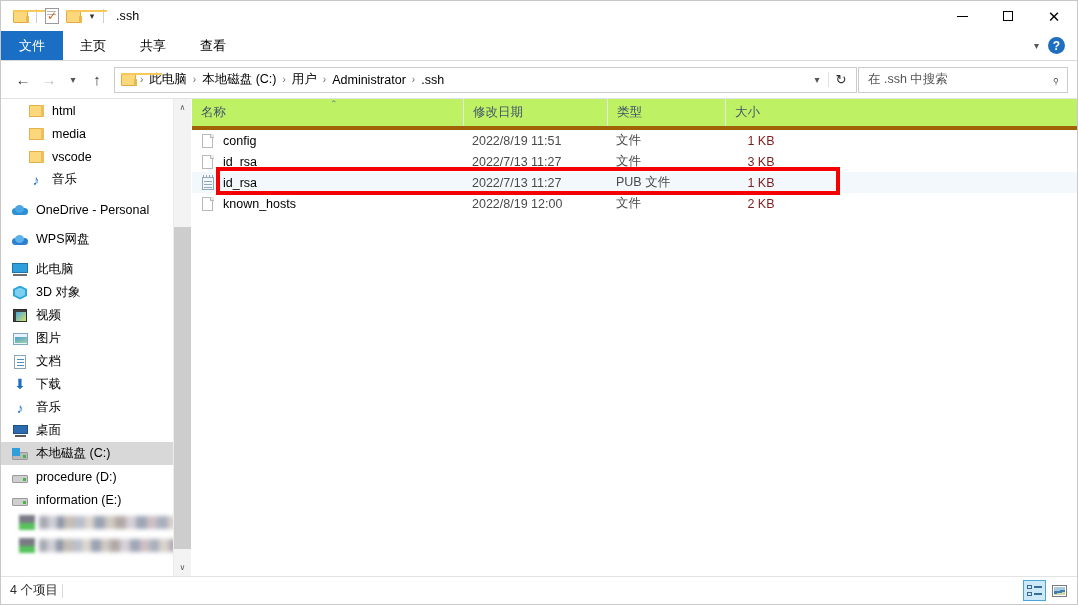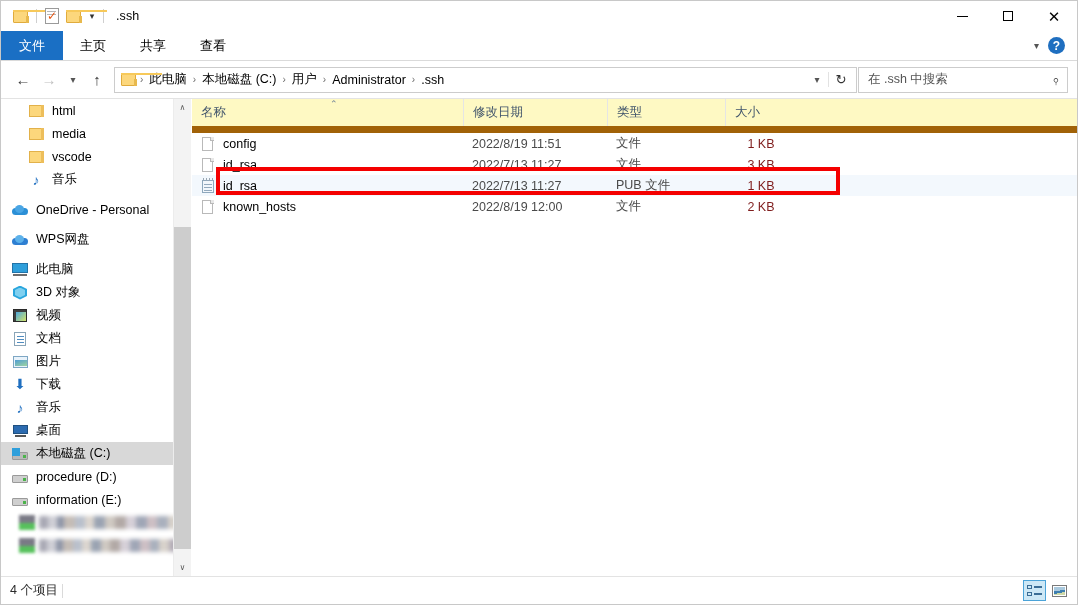--- a/index.html
+++ b/index.html
@@ -278,23 +278,23 @@
   .filelist {
     flex: 1 1 auto;
     background: #ffffff;
     position: relative;
     min-width: 0;
   }
   .col-head {
     height: 27px;
     display: flex;
     align-items: flex-start;
-    border-bottom: 7px solid #a16207;
-    position: relative;
-    background: #fef9c3;
+    border-bottom: 4px solid #a16207;
+    position: relative;
+    background: #bef264;
   }
   .ch {
     height: 27px;
     display: flex; align-items: center;
     font-size: 12.5px; color: #40546b;
     padding-left: 9px;
     box-sizing: border-box;
     border-left: 1px solid #e5e5e5;
   }
   .ch:first-child { border-left: none; }
@@ -541,35 +541,35 @@
       <div class="nav-item d2">
         <span class="ico">
             <span class="i-video">
               <span class="f"></span>
             </span>
           </span>
         <span>视频</span>
       </div>
       <div class="nav-item d2">
         <span class="ico">
+            <span class="i-pics">
+              <span class="m"></span>
+            </span>
+          </span>
+        <span>图片</span>
+      </div>
+      <div class="nav-item d2">
+        <span class="ico">
             <span class="i-doc">
               <span class="l" style="top:3px"></span>
               <span class="l" style="top:6px"></span>
               <span class="l" style="top:9px"></span>
             </span>
           </span>
         <span>文档</span>
-      </div>
-      <div class="nav-item d2">
-        <span class="ico">
-            <span class="i-pics">
-              <span class="m"></span>
-            </span>
-          </span>
-        <span>图片</span>
       </div>
       <div class="nav-item d2">
         <span class="ico">
             <span class="i-dl">⬇</span>
           </span>
         <span>下载</span>
       </div>
       <div class="nav-item d2">
         <span class="ico">
             <span class="i-music">♪</span>

